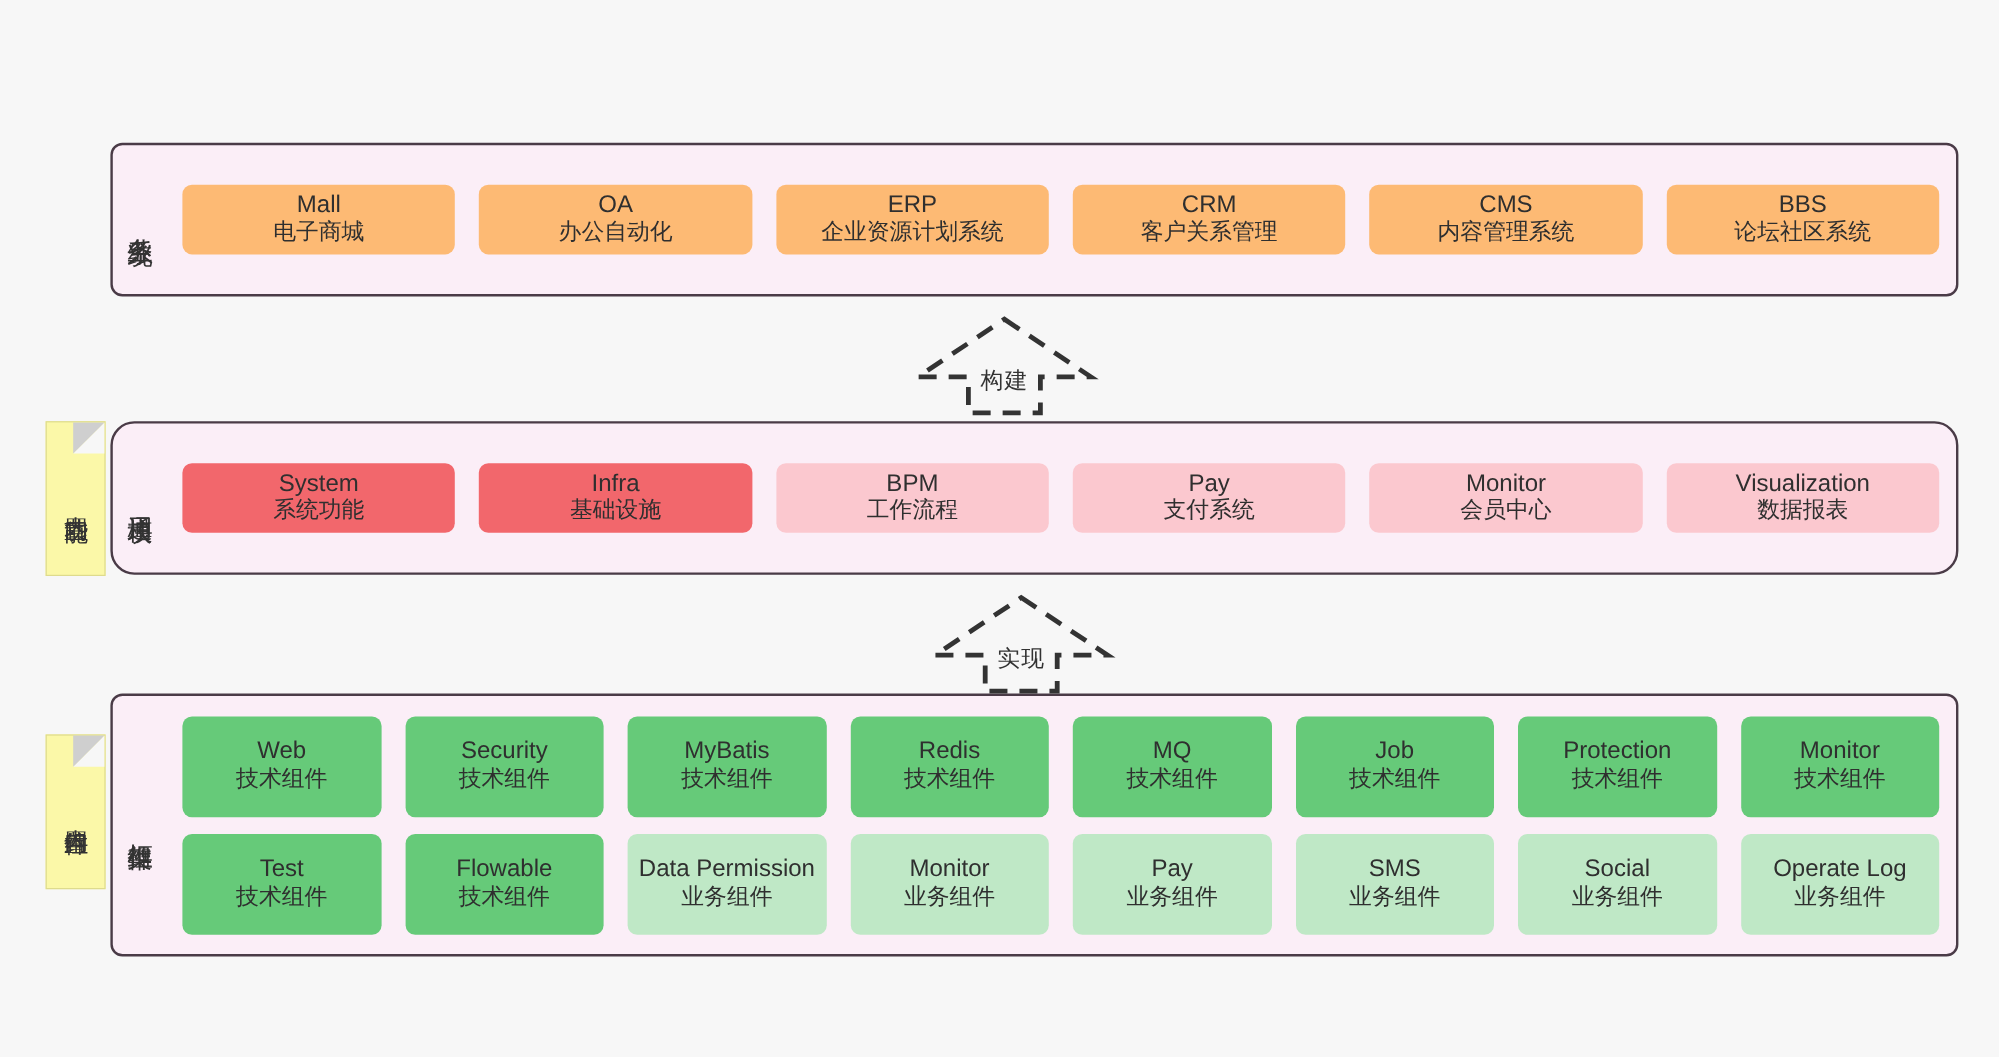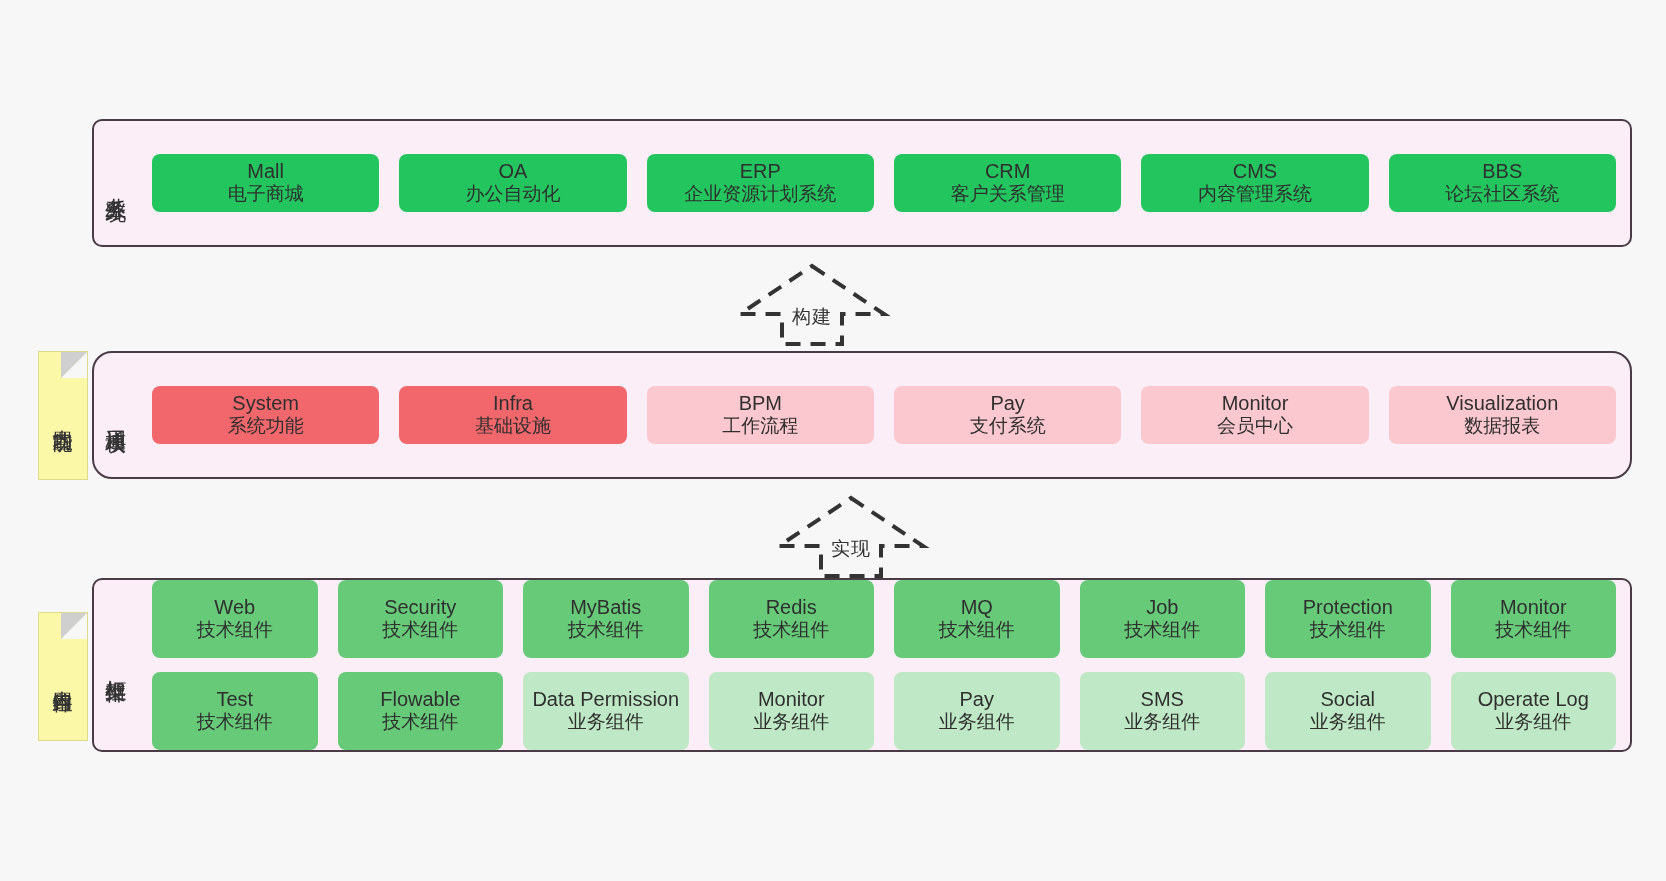--- a/index.html
+++ b/index.html
@@ -77,21 +77,21 @@
     font-size: 20px;
     line-height: 1.18;
     color: #2f2f2f;
   }
   .card .t2 {
     font-size: 19px;
     line-height: 1.2;
     color: #2f2f2f;
   }
 
-  .c-blue       { background: #22c55e; }
+  .c-blue       { background: #fdba74; }
   .c-red        { background: #f2676c; }
   .c-pink       { background: #fbc8cf; }
   .c-green      { background: #66ca79; }
   .c-lightgreen { background: #bfe8c6; }
 
   
   .sticky {
     position: absolute;
     width: 50px;
     background: #fbf8a8;
@@ -178,21 +178,21 @@
         <span class="t2">内容管理系统</span>
       </div>
       <div class="card c-blue">
         <span class="t1">BBS</span>
         <span class="t2">论坛社区系统</span>
       </div>
     </div>
   </div>
 </div>
 
-<div class="arrow" style="left:736px; top:262px; width:152px; height:86px;">
+<div class="arrow" style="left:761px; top:262px; width:152px; height:86px;">
   <svg width="152" height="86" viewBox="0 0 152 86" aria-hidden="true">
     <path d="M76 4 L148 52 L106 52 L106 82 L46 82 L46 52 L4 52 Z" fill="none" stroke="#333333" stroke-width="4" stroke-dasharray="15,10" stroke-linejoin="miter"></path>
   </svg>
   <div class="arrow-label" style="bottom:18px;">构建</div>
 </div>
 
 <div class="sticky" style="left:38px; top:351px; width:50px; height:129px;">内置功能</div>
 
 <div class="layer" id="layer-1" style="left:92px; top:351px; width:1540px; height:128px;border-radius:20px;">
   <div class="layer-caption">通用模块</div>
@@ -228,21 +228,21 @@
 
 <div class="arrow" style="left:775px; top:494px; width:152px; height:86px;">
   <svg width="152" height="86" viewBox="0 0 152 86" aria-hidden="true">
     <path d="M76 4 L148 52 L106 52 L106 82 L46 82 L46 52 L4 52 Z" fill="none" stroke="#333333" stroke-width="4" stroke-dasharray="15,10" stroke-linejoin="miter"></path>
   </svg>
   <div class="arrow-label" style="bottom:18px;">实现</div>
 </div>
 
 <div class="sticky" style="left:38px; top:612px; width:50px; height:129px;">内置组件</div>
 
-<div class="layer" id="layer-2" style="left:92px; top:578px; width:1540px; height:174px;">
+<div class="layer" id="layer-2" style="left:92px; top:578px; width:1540px; height:219px;">
   <div class="layer-caption">框架组件</div>
   <div class="layer-body">
 
     <div class="row" style="height:84px;">
       <div class="card c-green">
         <span class="t1">Web</span>
         <span class="t2">技术组件</span>
       </div>
       <div class="card c-green">
         <span class="t1">Security</span>

